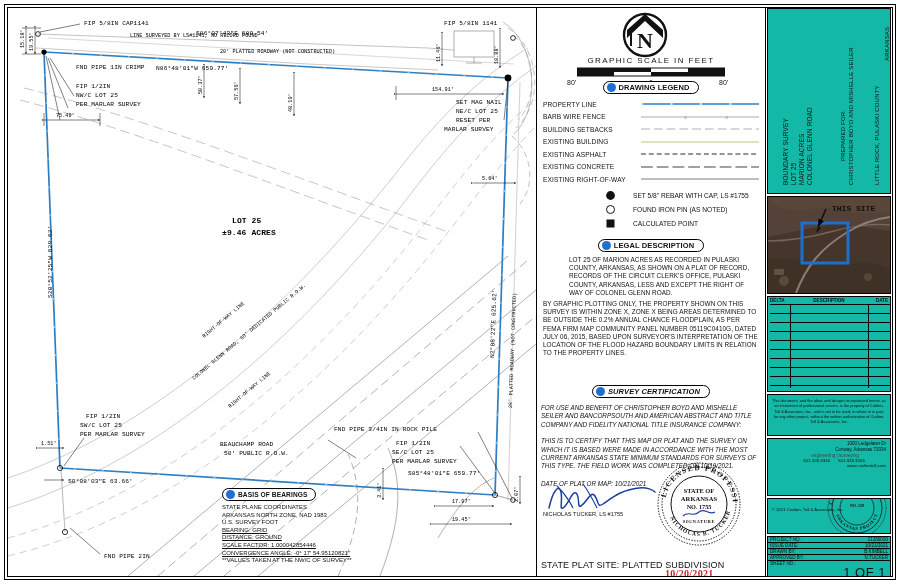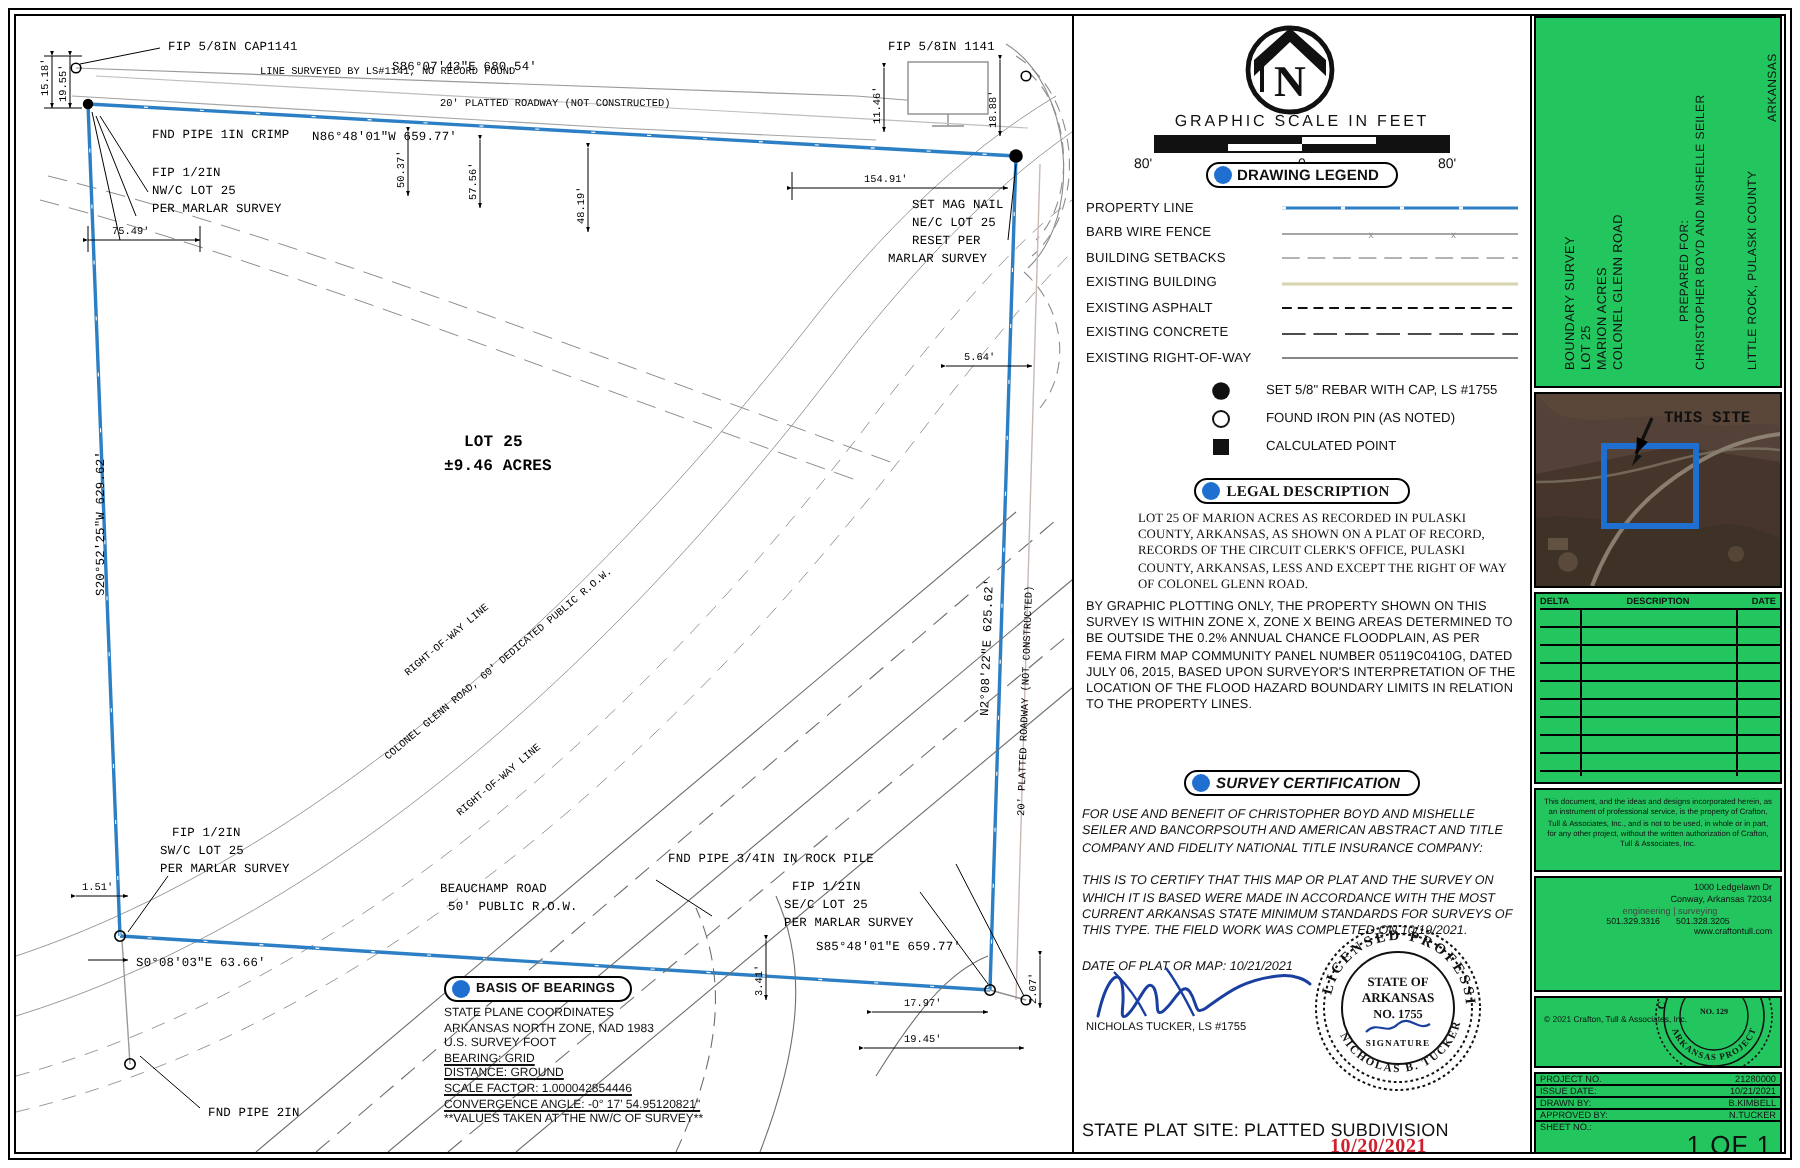--- a/index.html
+++ b/index.html
@@ -37,21 +37,21 @@
   .legsym .s{width:46px;flex:none;display:flex;justify-content:center;align-items:center;}
   .noteTxt{font-size:6.4px;line-height:8.2px;color:#111;letter-spacing:.05px;margin:0 0 0 0;}
   .certTxt{font-size:6.3px;line-height:8.4px;color:#111;}
   .small6{font-size:6px;line-height:7.6px;color:#111;}
 
   
   .seal{position:absolute;width:88px;height:88px;}
   .stamp-date{position:absolute;font-family:"Liberation Serif",serif;font-weight:700;font-size:10px;color:#cf2130;letter-spacing:.3px;margin-top:36px;}
 
   
-  .tbbox{position:absolute;box-sizing:border-box;border:1px solid #000;background:#22c55e;}
+  .tbbox{position:absolute;box-sizing:border-box;border:1px solid #000;background:#14b8a6;}
   .vtext{position:absolute;transform-origin:left top;white-space:nowrap;font-size:6.3px;color:#111;letter-spacing:.2px;}
   .revhdr{font-size:4.6px;font-weight:700;color:#111;}
   .revline{position:absolute;border-top:1px solid #000;}
   .discl{font-size:3.9px;line-height:5.3px;color:#111;text-align:center;padding:3px 4px;}
   .addr{font-size:4.5px;line-height:6px;color:#111;text-align:right;}
   .ctname{font-family:"Liberation Sans",sans-serif;font-weight:700;font-size:17px;color:#111;letter-spacing:-.3px;}
   .ctsub{font-size:4.6px;color:#444;}
   .ctph{font-size:4.4px;color:#111;}
   .ctweb{font-size:4.4px;color:#111;}
   .copyr{font-size:4.2px;line-height:5.6px;color:#111;}
@@ -395,21 +395,21 @@
           <span class="s">
             <svg width="11" height="11">
                 <rect x="1.5" y="1.5" width="8" height="8" fill="#111"></rect>
               </svg>
             </span>
           <span>CALCULATED POINT</span>
         </div>
       </div>
     </div>
 
-    <div class="abs" style="left:0;top:228px;width:228px;font-family:Liberation Serif, serif;">
+    <div class="abs" style="left:0;top:228px;width:228px;">
       <div class="pillwrap">
           <div class="pill">
         <span class="dot"></span>
         <span class="lbl">LEGAL DESCRIPTION</span>
       </div>
         </div>
       <div class="noteTxt" style="padding:0 8px 0 32px;">LOT 25 OF MARION ACRES AS RECORDED IN PULASKI COUNTY, ARKANSAS, AS SHOWN ON A PLAT OF RECORD, RECORDS OF THE CIRCUIT CLERK'S OFFICE, PULASKI COUNTY, ARKANSAS, LESS AND EXCEPT THE RIGHT OF WAY OF COLONEL GLENN ROAD.</div>
     </div>
 
     <div class="abs" style="left:0;top:292px;width:228px;">

